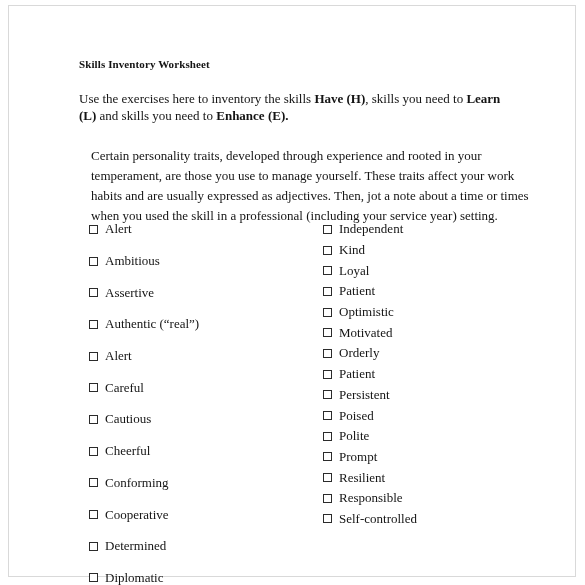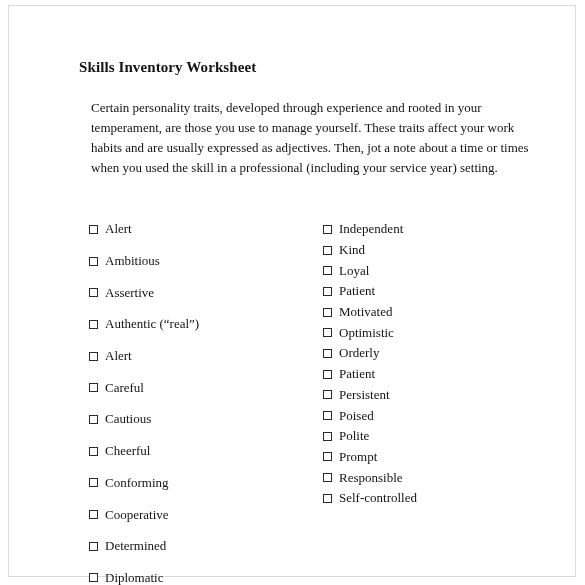--- a/index.html
+++ b/index.html
@@ -28,21 +28,21 @@
   }
 
   .page-body {
     position: absolute;
     left: 70px;
     top: 52px;
     width: 442px;
   }
 
   .doc-title {
-    font-size: 15px;
+    font-size: 11px;
     font-weight: bold;
     line-height: 1.2;
     margin: 0 0 0 0;
     letter-spacing: 0.1px;
   }
 
   .intro-para {
     font-size: 13px;
     line-height: 16.5px;
     margin: 20px 0 0 0;
@@ -116,20 +116,21 @@
 </style>
 </head>
 <body>
 
 <div class="page-frame">
 
   <div class="page-body">
 
     <h1 class="doc-title">Skills Inventory Worksheet</h1>
 
+    <p class="intro-para"><span>Use the exercises here to inventory the skills </span><span style="font-weight: bold;">Have (H)</span><span>, skills you need to </span><span style="font-weight: bold;">Learn (L)</span><span> and skills you need to </span><span style="font-weight: bold;">Enhance (E).</span></p>
 
     <div class="section-block">
       <p class="section-para">Certain personality traits, developed through experience and rooted in your temperament, are those you use to manage yourself.  These traits affect your work habits and are usually expressed as adjectives. Then, jot a note about a time or times when you used the skill in a professional (including your service year) setting.</p>
     </div>
 
   </div>
 
   <div class="checklist-columns">
     <div class="checklist-col left">
         <div class="check-row">
@@ -197,28 +198,28 @@
         <div class="check-row">
           <span class="checkbox" role="checkbox" aria-checked="false"></span>
           <span class="check-label">Loyal</span>
         </div>
         <div class="check-row">
           <span class="checkbox" role="checkbox" aria-checked="false"></span>
           <span class="check-label">Patient</span>
         </div>
         <div class="check-row">
           <span class="checkbox" role="checkbox" aria-checked="false"></span>
+          <span class="check-label">Optimistic</span>
+        </div>
+        <div class="check-row">
+          <span class="checkbox" role="checkbox" aria-checked="false"></span>
           <span class="check-label">Motivated</span>
         </div>
         <div class="check-row">
           <span class="checkbox" role="checkbox" aria-checked="false"></span>
-          <span class="check-label">Optimistic</span>
-        </div>
-        <div class="check-row">
-          <span class="checkbox" role="checkbox" aria-checked="false"></span>
           <span class="check-label">Orderly</span>
         </div>
         <div class="check-row">
           <span class="checkbox" role="checkbox" aria-checked="false"></span>
           <span class="check-label">Patient</span>
         </div>
         <div class="check-row">
           <span class="checkbox" role="checkbox" aria-checked="false"></span>
           <span class="check-label">Persistent</span>
         </div>
@@ -226,20 +227,24 @@
           <span class="checkbox" role="checkbox" aria-checked="false"></span>
           <span class="check-label">Poised</span>
         </div>
         <div class="check-row">
           <span class="checkbox" role="checkbox" aria-checked="false"></span>
           <span class="check-label">Polite</span>
         </div>
         <div class="check-row">
           <span class="checkbox" role="checkbox" aria-checked="false"></span>
           <span class="check-label">Prompt</span>
+        </div>
+        <div class="check-row">
+          <span class="checkbox" role="checkbox" aria-checked="false"></span>
+          <span class="check-label">Resilient</span>
         </div>
         <div class="check-row">
           <span class="checkbox" role="checkbox" aria-checked="false"></span>
           <span class="check-label">Responsible</span>
         </div>
         <div class="check-row">
           <span class="checkbox" role="checkbox" aria-checked="false"></span>
           <span class="check-label">Self-controlled</span>
         </div>
       </div>

